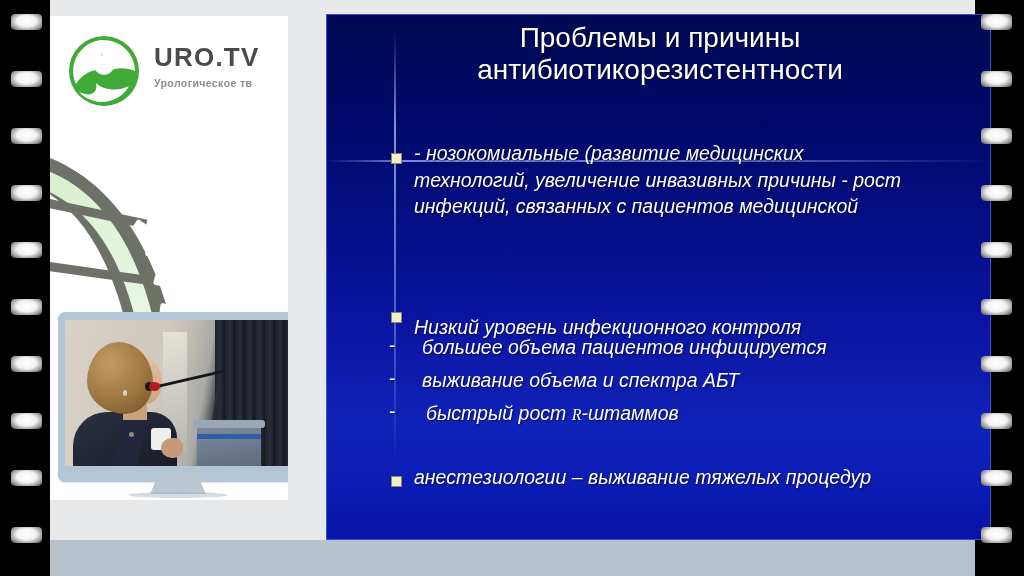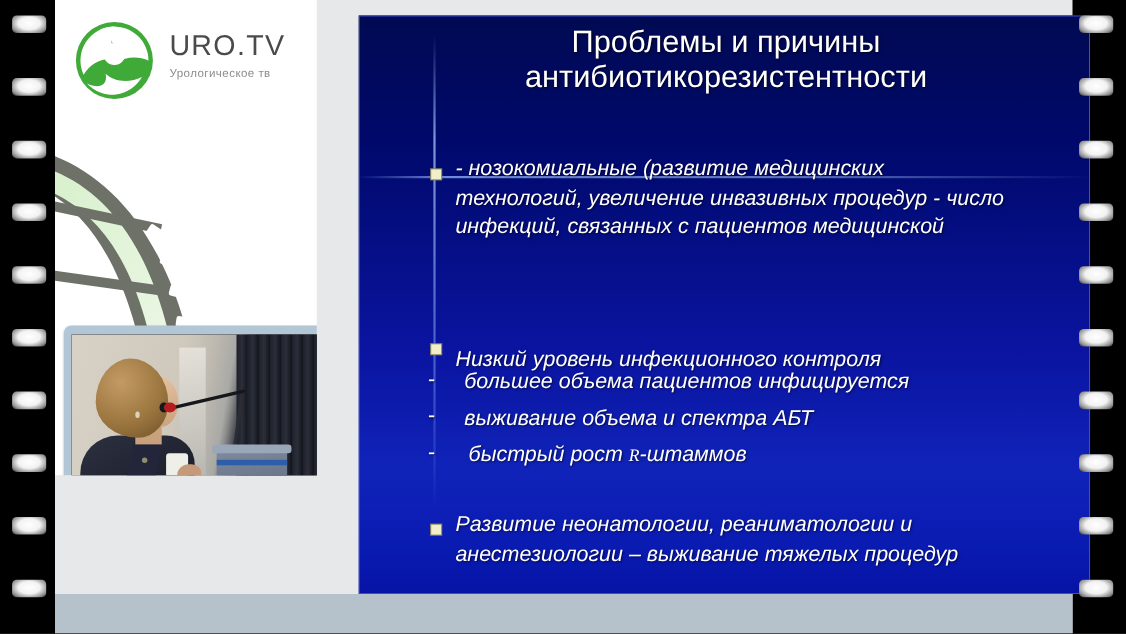--- a/index.html
+++ b/index.html
@@ -10,21 +10,21 @@
   .backdrop{position:absolute;left:50px;top:0;width:925px;height:576px;background:#e7e8ea;}
   .bottomband{position:absolute;left:50px;top:540px;width:925px;height:36px;background:#b6c2cb;}
 
   
   .perf{position:absolute;width:31px;height:16px;border-radius:4px;
         background:radial-gradient(ellipse at 50% 45%,#ffffff 0%,#f2f2f2 45%,#8f8f8f 78%,#1a1a1a 100%);}
   .perf-l{left:11px;}
   .perf-r{left:981px;}
 
   
-  .leftpanel{position:absolute;left:50px;top:0;width:238px;height:432px;background:#ffffff;overflow:hidden;}
+  .leftpanel{position:absolute;left:50px;top:16px;width:238px;height:484px;background:#ffffff;overflow:hidden;font-weight:bold;}
 
   
   .logo-wrap{position:absolute;left:12px;top:14px;width:226px;height:86px;}
   .logo-mark{position:absolute;left:5px;top:4px;width:74px;height:74px;}
   .logo-text{position:absolute;left:92px;top:14px;}
   .logo-title{font-size:26px;letter-spacing:1.2px;color:#4a4a4a;font-family:"Liberation Sans",sans-serif;line-height:1;}
   .logo-sub{font-size:10.5px;color:#8d8d8d;letter-spacing:.4px;margin-top:7px;font-family:"Liberation Sans",sans-serif;}
 
   
   .filmstrip{position:absolute;left:-66px;top:120px;width:250px;height:230px;}
@@ -179,38 +179,37 @@
     <div class="slide-vline"></div>
 
     <div class="slide-title">
       <div>Проблемы и причины</div>
       <div>антибиотикорезистентности</div>
     </div>
 
     <div class="bullet" style="left:66px;top:140px;"></div>
     <div class="block b1">
       <div class="line">- нозокомиальные  (развитие медицинских</div>
-      <div class="line">технологий, увеличение инвазивных процедур - число</div>
+      <div class="line">технологий, увеличение инвазивных причины - рост</div>
       <div class="line">инфекций, связанных с пациентов медицинской</div>
     </div>
 
     <div class="bullet" style="left:66px;top:299px;"></div>
     <div class="block b2">
       <div class="line">Низкий уровень инфекционного контроля</div>
     </div>
     <div class="dash" style="left:63px;top:320px;">-</div>
     <div class="block" style="left:96px;top:320px;">большее объема пациентов инфицируется</div>
     <div class="dash" style="left:63px;top:353px;">-</div>
     <div class="block" style="left:96px;top:353px;">выживание объема и спектра АБТ</div>
     <div class="dash" style="left:63px;top:386px;">-</div>
     <div class="block" style="left:100px;top:386px;"><span>быстрый рост </span><span class="smallcapR">R</span><span>-штаммов</span></div>
 
     <div class="bullet" style="left:66px;top:463px;"></div>
     <div class="block b3">
-      <div class="line">Развитие  неонатологии,  реаниматологии и</div>
       <div class="line">анестезиологии – выживание  тяжелых процедур</div>
     </div>
   </div>
 
   <div id="perfs">
       <div class="perf perf-l" style="top: 14px;"></div>
       <div class="perf perf-r" style="top: 14px;"></div>
       <div class="perf perf-l" style="top: 71px;"></div>
       <div class="perf perf-r" style="top: 71px;"></div>
       <div class="perf perf-l" style="top: 128px;"></div>

